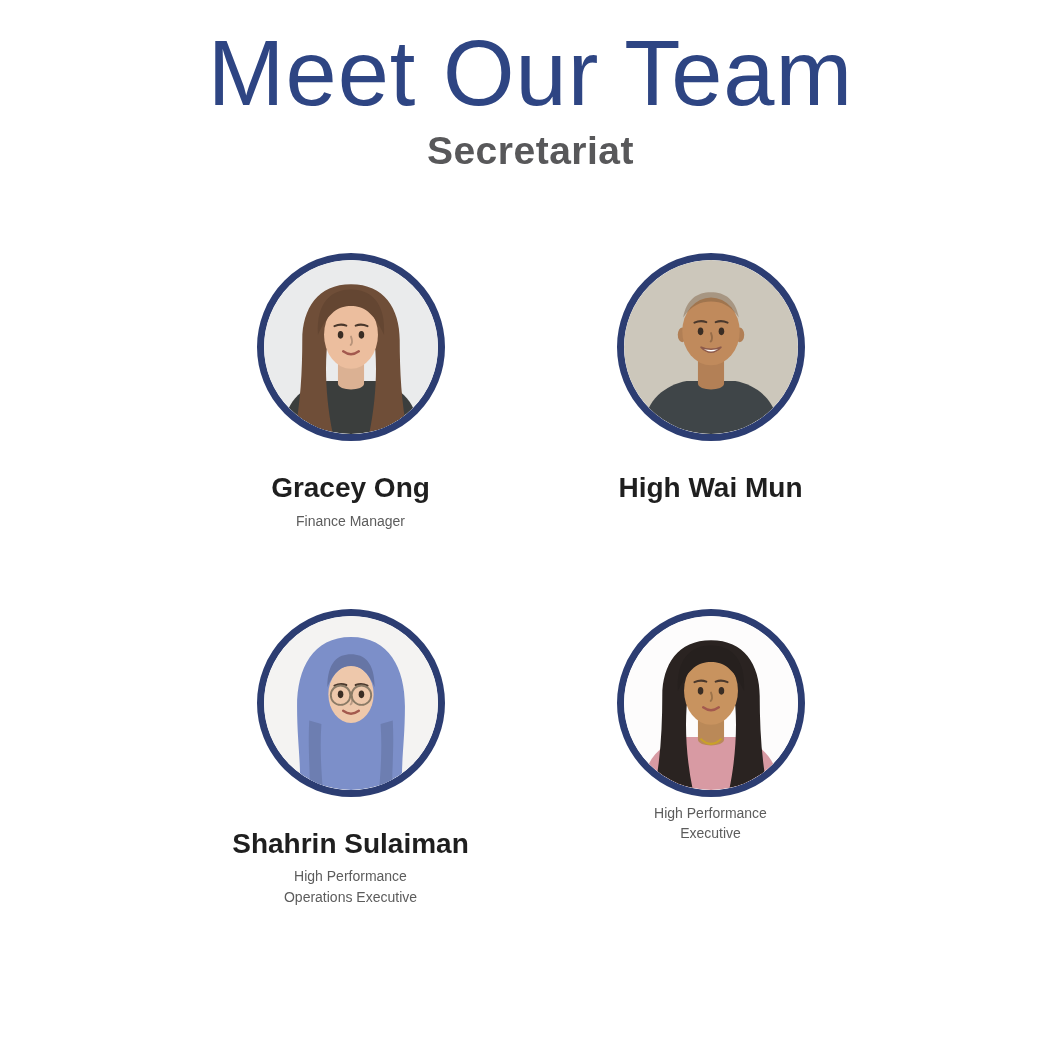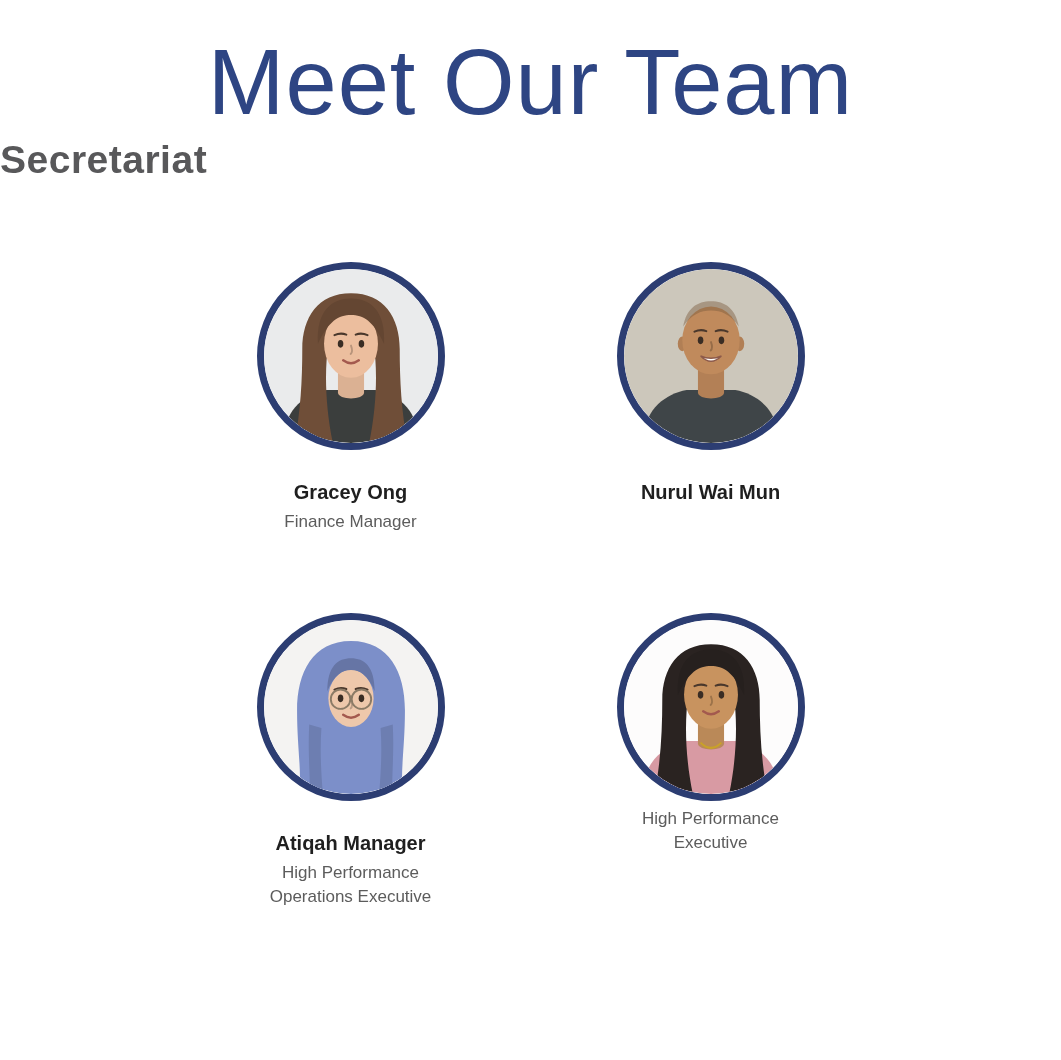--- a/index.html
+++ b/index.html
@@ -4,41 +4,41 @@
 <style>
   :root{
     --title:#2e4583; --subtitle:#58585a; --ring:#2c3d72;
     --name:#1f1f1f; --role:#5c5c5c; --bg:#ffffff;
   }
   html,body{margin:0;padding:0;}
   body{
     width:1061px;height:1060px;background:var(--bg);
     font-family:"Liberation Sans", sans-serif;overflow:hidden;
   }
-  .page{padding-top:36px;}
+  .page{padding-top:27px;}
   .title{
     margin:0;text-align:center;font-size:92px;font-weight:400;
     color:var(--title);line-height:1.0;letter-spacing:1px;
   }
   .subtitle{
-    margin:10px 0 0;text-align:left;font-size:39px;font-weight:700;
+    margin:10px 0 0;text-align:center;font-size:39px;font-weight:700;
     color:var(--subtitle);letter-spacing:.5px;
   }
   .grid{
     width:640px;margin:80px auto 0;display:grid;
     grid-template-columns:280px 280px;column-gap:80px;row-gap:78px;
   }
   .card{display:flex;flex-direction:column;align-items:center;}
   .ring{
     width:174px;height:174px;border:7px solid var(--ring);
     border-radius:50%;overflow:hidden;background:#fff;
   }
   .avatar{width:174px;height:174px;display:block;}
-  .name{margin:30px 0 0;font-size:20px;font-weight:700;color:var(--name);line-height:1.2;text-align:center;}
-  .role{margin:6px 0 0;font-size:17px;color:var(--role);text-align:center;white-space:pre-line;line-height:1.45;}
+  .name{margin:30px 0 0;font-size:28px;font-weight:700;color:var(--name);line-height:1.2;text-align:center;}
+  .role{margin:6px 0 0;font-size:14px;color:var(--role);text-align:center;white-space:pre-line;line-height:1.45;}
 </style>
 </head>
 <body>
 
 <main class="page">
   <h1 class="title">Meet Our Team</h1>
   <h2 class="subtitle">Secretariat</h2>
 
   <section class="grid">
 
@@ -88,21 +88,21 @@
        <path d="M34,33 C36,22.5 42,18.5 50,18.5 C58,18.5 64,22.5 66,33 C61,26 56,23.8 50,23.8 C44,23.8 39,26 34,33 Z" fill="#7a5b3f" opacity="0.45"></path>
     <ellipse cx="44" cy="41" rx="1.6" ry="2.2" fill="#3a2d24"></ellipse>
     <ellipse cx="56" cy="41" rx="1.6" ry="2.2" fill="#3a2d24"></ellipse>
     <path d="M40.5,36 Q44,34.4 47.3,35.7" stroke="#4a382c" stroke-width="1.2" fill="none" stroke-linecap="round"></path>
     <path d="M52.7,35.7 Q56,34.4 59.5,36" stroke="#4a382c" stroke-width="1.2" fill="none" stroke-linecap="round"></path>
     <path d="M50,42 Q51.3,45.5 49.8,46.8" stroke="#966c48" stroke-width="1.1" fill="none" stroke-linecap="round"></path>
     <path d="M44,50 Q50,56 56,50 Q50,52.6 44,50 Z" fill="#ffffff" stroke="#8d5a4a" stroke-width="0.8"></path>
             </g>
           </svg>
       </div>
-      <h3 class="name">Nurul Wai Mun</h3>
+      <h3 class="name">High Wai Mun</h3>
     </article>
 
     <article class="card">
       <div class="ring">
         <svg class="avatar" viewBox="0 0 100 100">
             <defs>
               <clipPath id="avclip2">
                 <circle cx="50" cy="50" r="50"></circle>
               </clipPath>
             </defs>
@@ -118,21 +118,21 @@
     <path d="M40.5,40 Q44,38.4 47.3,39.7" stroke="#4a382c" stroke-width="1.2" fill="none" stroke-linecap="round"></path>
     <path d="M52.7,39.7 Q56,38.4 59.5,40" stroke="#4a382c" stroke-width="1.2" fill="none" stroke-linecap="round"></path>
     <path d="M50,46 Q51.3,49.5 49.8,50.8" stroke="#ba9c85" stroke-width="1.1" fill="none" stroke-linecap="round"></path>
     <path d="M45.5,54.5 Q50,57.8 54.5,54.5" stroke="#a3594e" stroke-width="1.4" fill="none" stroke-linecap="round"></path>
       <circle cx="44" cy="45.5" r="5.6" fill="none" stroke="#8b7b66" stroke-width="1.1"></circle>
       <circle cx="56" cy="45.5" r="5.6" fill="none" stroke="#8b7b66" stroke-width="1.1"></circle>
       <path d="M49,44.4 Q50,43.6 51,44.4" stroke="#8b7b66" stroke-width="1.1" fill="none"></path>
             </g>
           </svg>
       </div>
-      <h3 class="name">Atiqah Manager</h3>
+      <h3 class="name">Shahrin Sulaiman</h3>
       <p class="role">High Performance
 Operations Executive</p>
     </article>
 
     <article class="card">
       <div class="ring">
         <svg class="avatar" viewBox="0 0 100 100">
             <defs>
               <clipPath id="avclip3">
                 <circle cx="50" cy="50" r="50"></circle>

